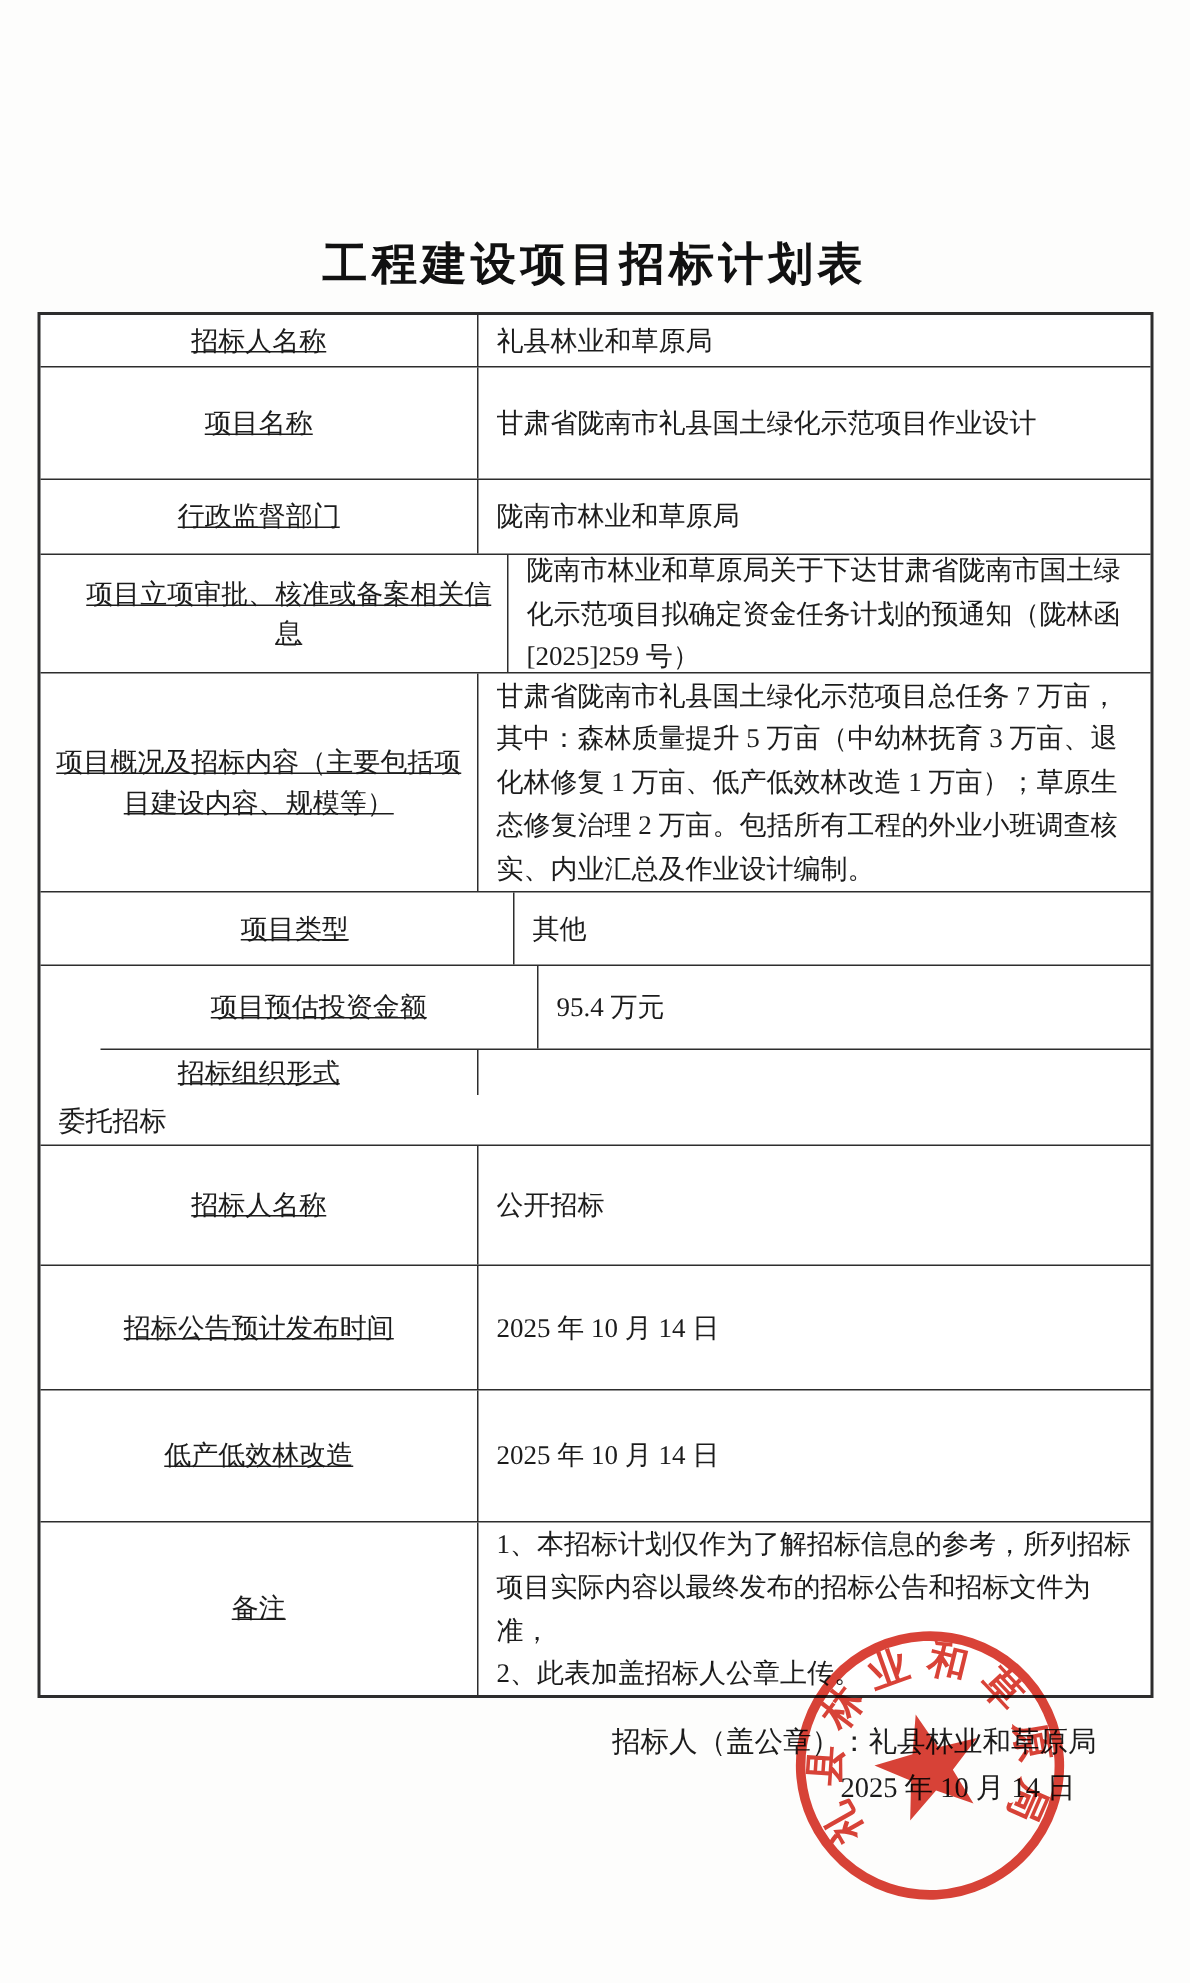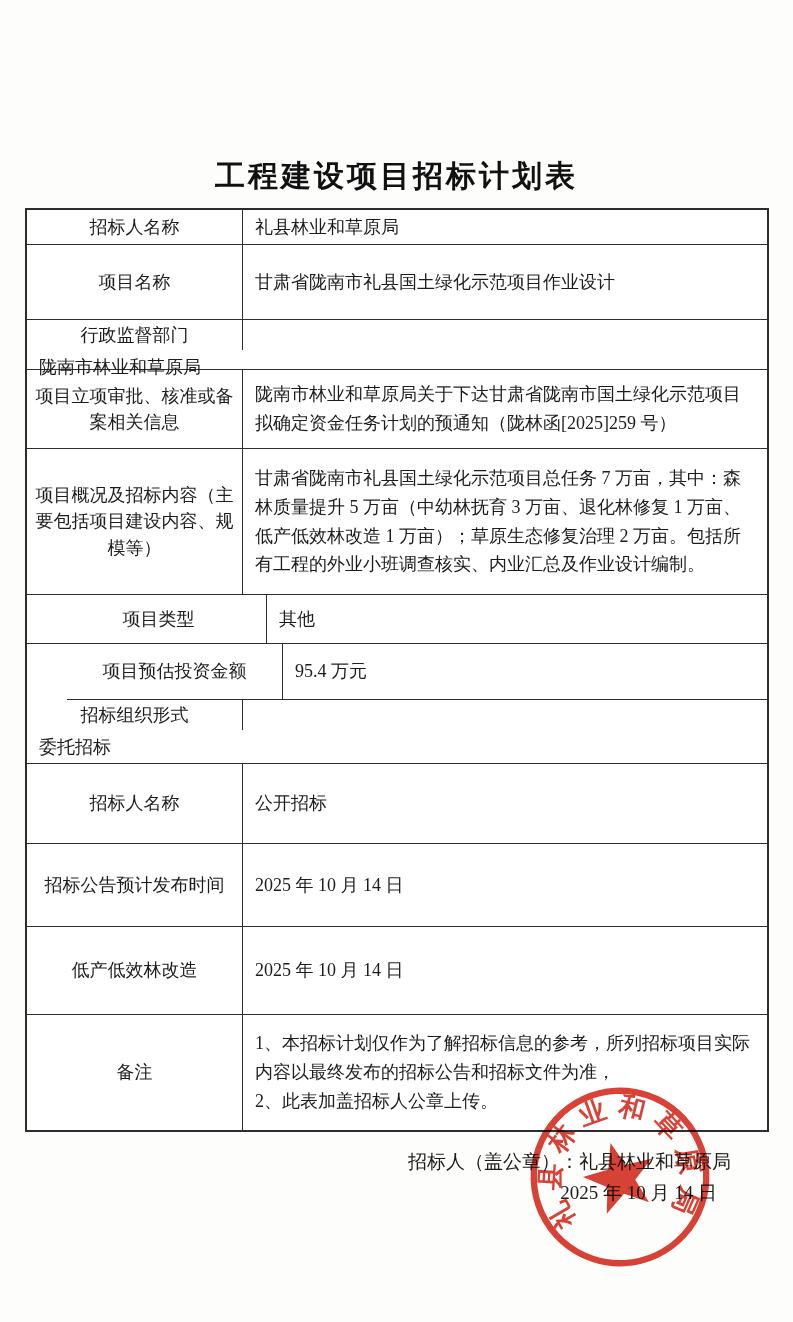--- a/index.html
+++ b/index.html
@@ -32,47 +32,48 @@
     box-sizing: border-box;
     background: #fff;
   }
   .row {
     display: flex;
     box-sizing: border-box;
     border-bottom: 1.5px solid #2d2d2d;
   }
   .row:last-child { border-bottom: none; }
   .cell-label {
-    width: 216px;
+    width: 292px;
     box-sizing: border-box;
     border-right: 1.5px solid #2d2d2d;
     display: flex;
     align-items: center;
     justify-content: center;
     text-align: center;
     padding: 2px 8px;
     font-size: 18px;
     line-height: 1.45;
+    text-decoration: underline;
   }
   .cell-value {
     flex: 1;
     display: flex;
     align-items: center;
     padding: 3px 12px;
     font-size: 18px;
     line-height: 1.6;
     box-sizing: border-box;
   }
   .preline { white-space: pre-line; }
 
   
   .r0  { height: 35px; }
   .r1  { height: 75px; }
-  .r2  { height: 50px; flex-direction: column; }
-  .r3  { height: 79px; }
+  .r2  { height: 50px; }
+  .r3  { height: 79px; padding-left: 20px; }
   .r4  { height: 146px; }
   .r5  { height: 49px; padding-left: 24px; }
   .r6  { height: 56px; margin-left: 40px; }
   .r7  { height: 64px; flex-direction: column; }
   .r8  { height: 80px; }
   .r9  { height: 83px; }
   .r10 { height: 88px; }
   .r11 { height: 115px; }
 
   .footer {

